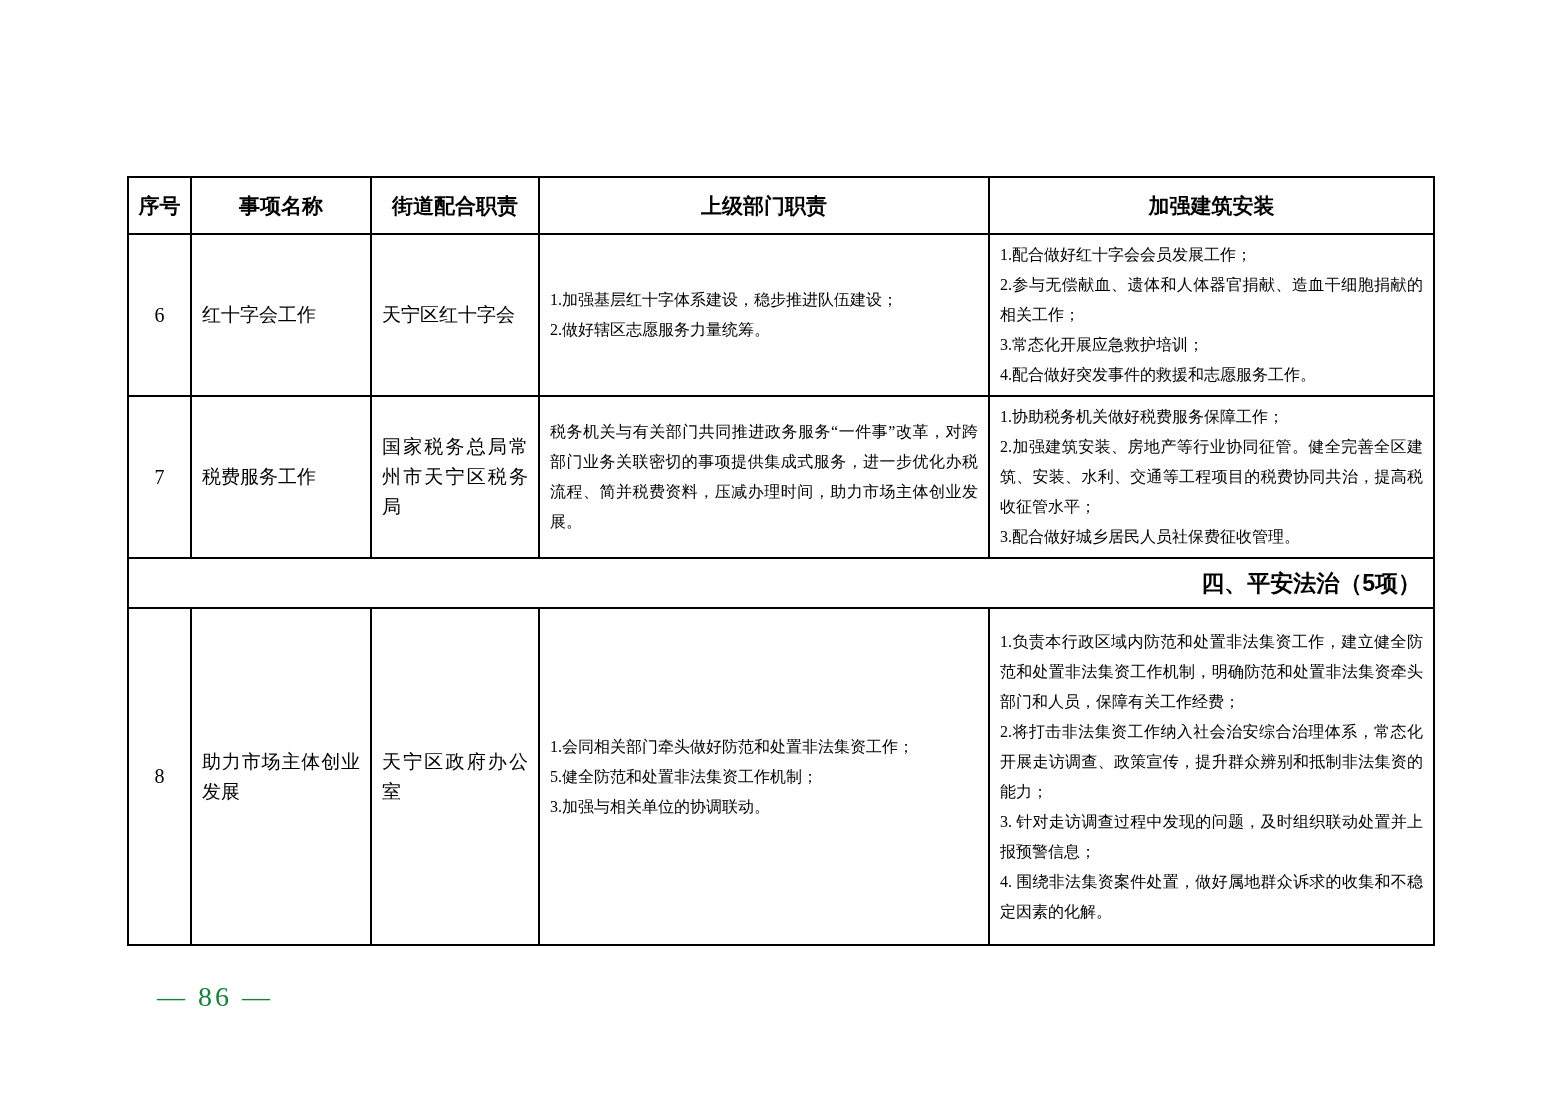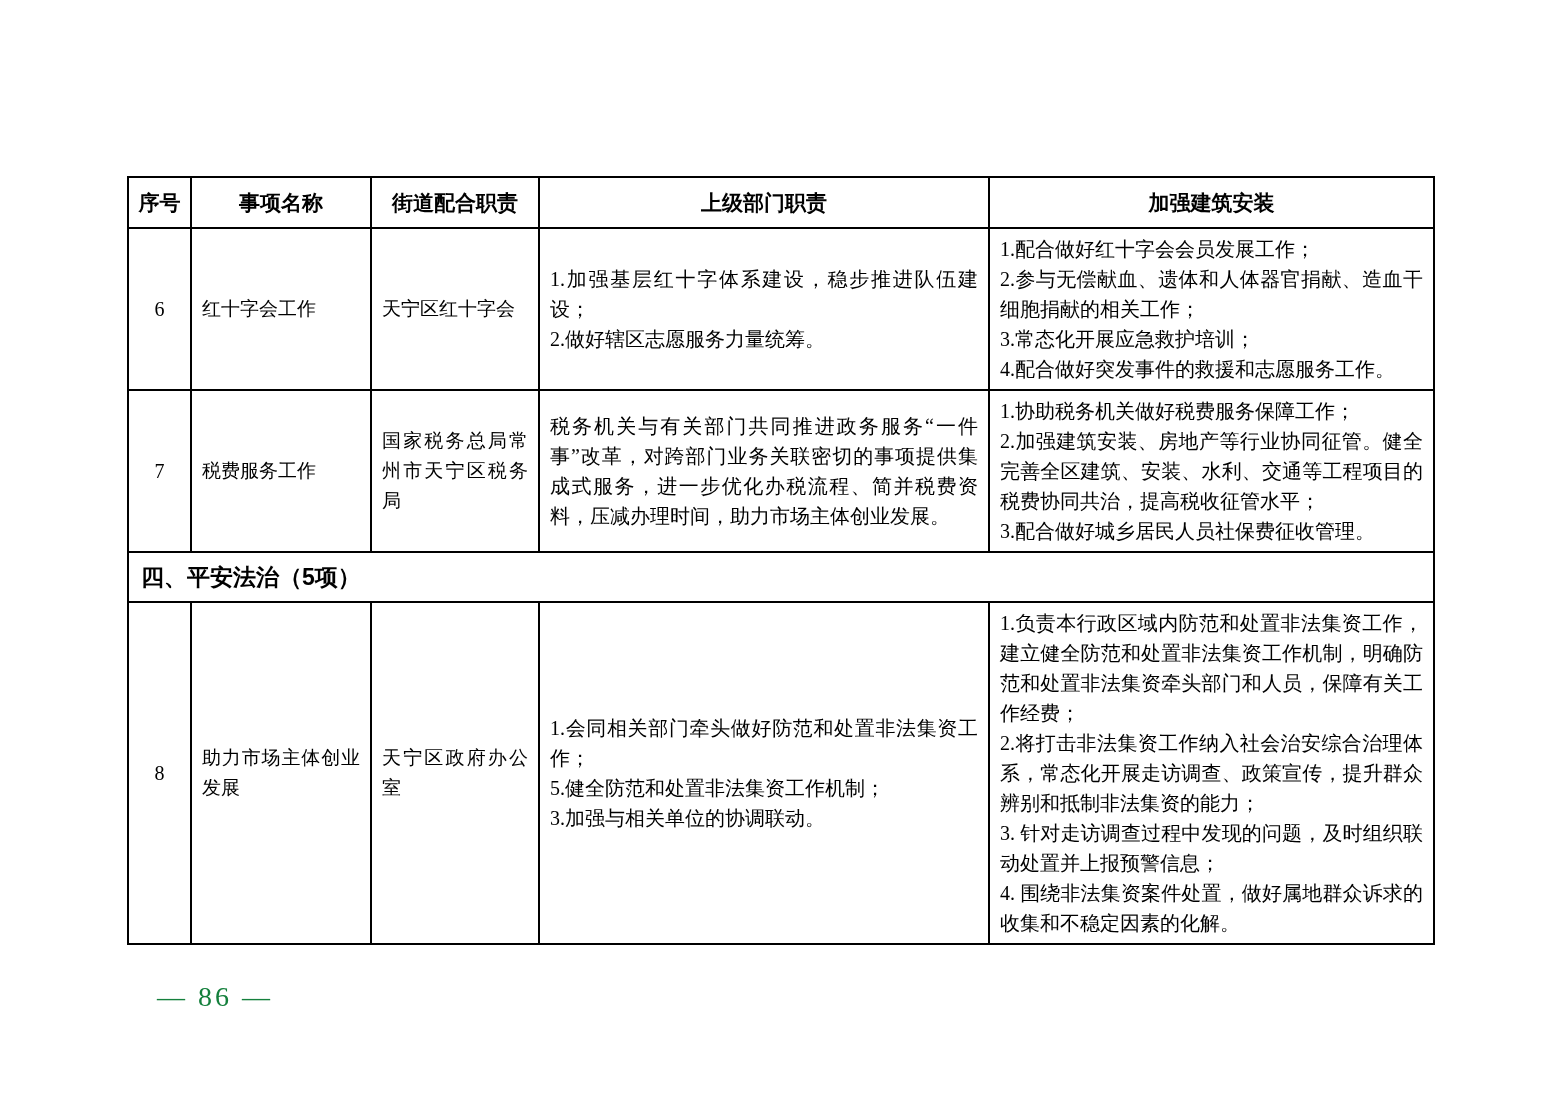--- a/index.html
+++ b/index.html
@@ -18,55 +18,55 @@
     border-collapse: collapse;
     table-layout: fixed;
   }
   .doc-table td, .doc-table th {
     border: 2px solid #000000;
     vertical-align: middle;
     padding: 5px 10px;
     overflow: hidden;
   }
   .header-row th {
-    height: 51px;
+    height: 57px;
     font-family: "Liberation Sans", sans-serif;
     font-weight: bold;
     font-size: 21px;
     text-align: center;
     padding: 4px 0;
   }
   .c-no {
     text-align: center;
     font-size: 20px;
   }
   .c-item, .c-dept {
     font-size: 19px;
     line-height: 30px;
     text-align: justify;
     text-justify: inter-character;
     padding: 5px 12px;
   }
   .c-duty {
-    font-size: 20px;
+    font-size: 16px;
     line-height: 30px;
     text-align: justify;
     text-justify: inter-character;
     white-space: pre-line;
     padding: 5px 11px;
   }
   .row-6 { height: 153px; }
   .row-7 { height: 155px; }
   .row-8 { height: 337px; }
   .section-row td {
     height: 50px;
     font-family: "Liberation Sans", sans-serif;
     font-weight: bold;
     font-size: 23px;
-    text-align: left;
+    text-align: right;
     padding: 4px 12px;
   }
   .page-number {
     position: absolute;
     left: 157px; top: 981px;
     font-family: "Liberation Serif", serif;
     font-size: 28px;
     letter-spacing: 3px;
     color: #15803d;
   }

